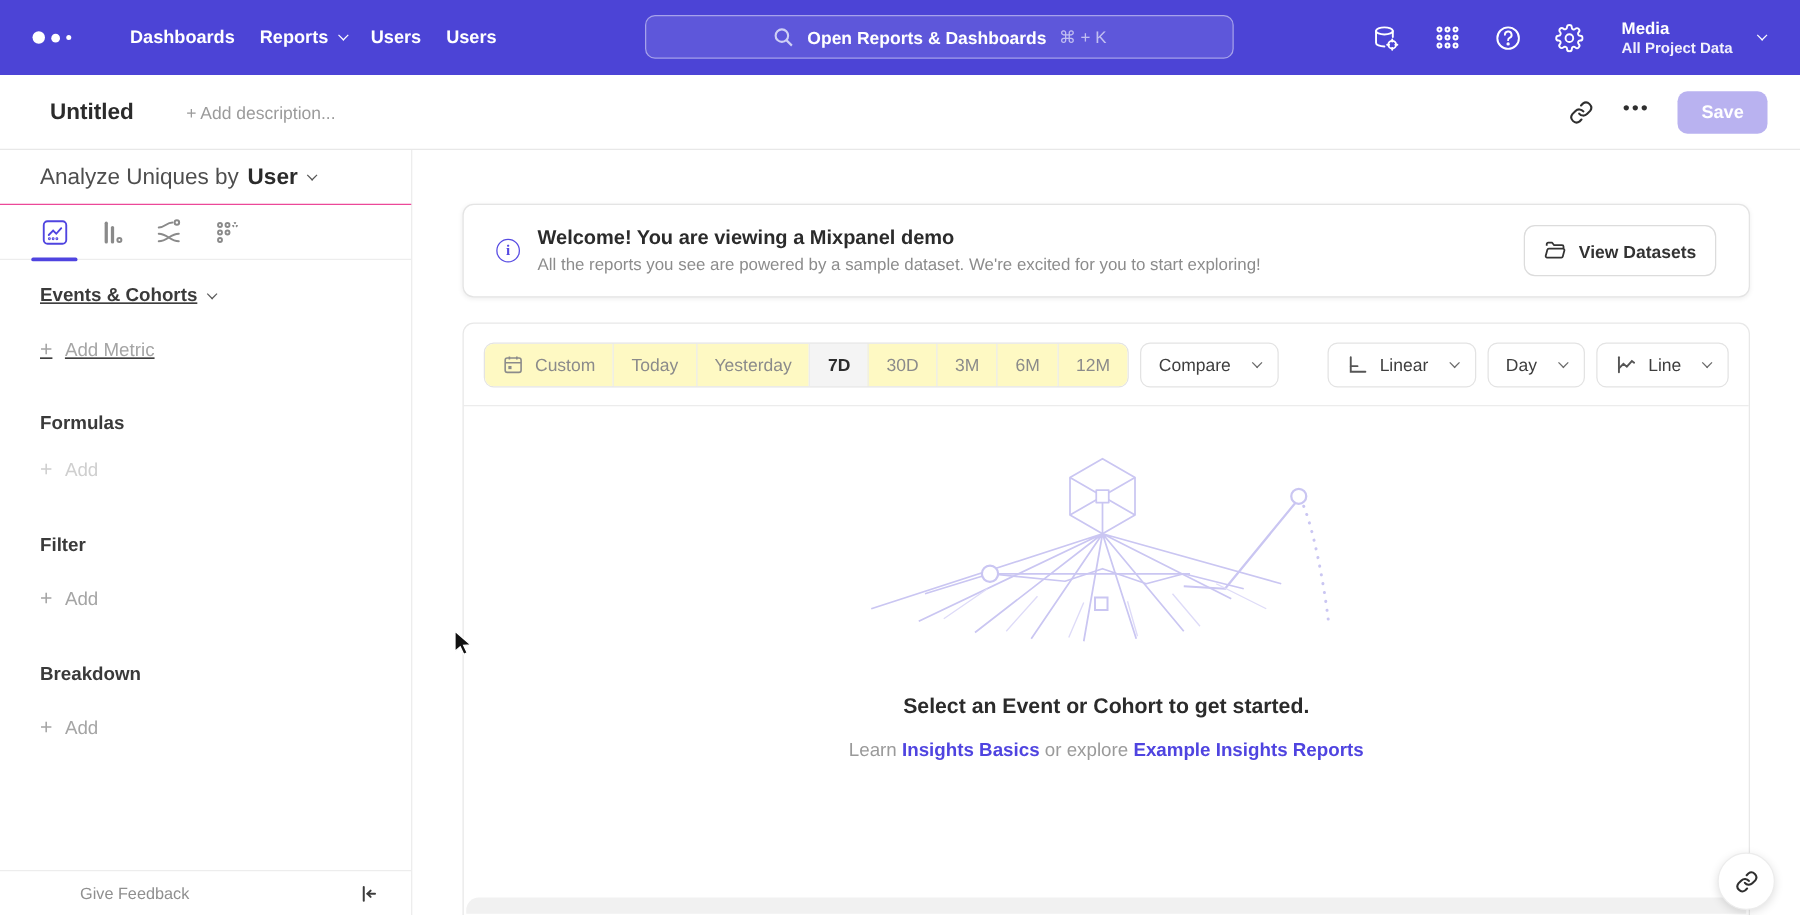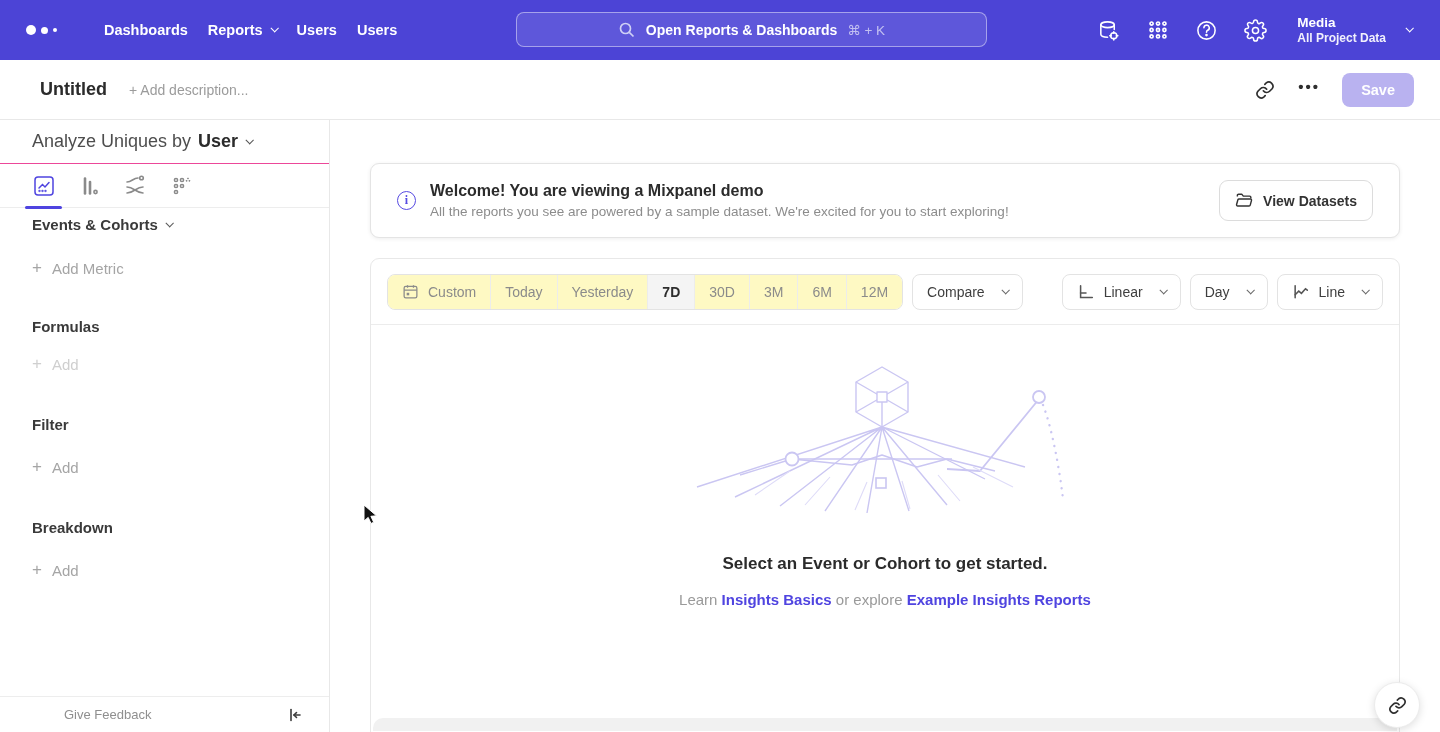--- a/index.html
+++ b/index.html
@@ -21,21 +21,21 @@
   .searchbar .kbd { font-size:13.5px; color:rgba(255,255,255,0.62); }
   .nav-right { position:absolute; right:0; top:0; height:60px; display:flex; align-items:center; gap:26px; padding-right:28px; }
   .nav-ic { width:23px; height:23px; display:flex; align-items:center; justify-content:center; cursor:pointer; }
   .nav-ic svg { display:block; }
   .project { display:flex; align-items:center; cursor:pointer; margin-left:4px; }
   .project .txt { text-align:left; margin-right:12px; }
   .project .name { font-size:13.5px; font-weight:700; line-height:16px; }
   .project .scope { font-size:12px; font-weight:600; line-height:15px; color:rgba(255,255,255,0.92); }
 
   
-  .rheader { position:absolute; top:60px; left:0; width:1440px; height:60px; background:#fff; border-bottom:1px solid #e8e8e8; display:flex; align-items:center; }
+  .rheader { position:absolute; top:60px; left:0; width:1440px; height:60px; background:#fff; border-bottom:1px solid #e8e8e8; display:flex; align-items:center;gap:20px; }
   .rtitle { margin-left:40px; font-size:18px; font-weight:700; color:#2b2b2b; cursor:text; }
   .rdesc { margin-left:22px; font-size:14px; color:#9b9b9b; cursor:text; }
   .rheader-right { margin-left:auto; display:flex; align-items:center; gap:22px; padding-right:26px; }
   .hicon { width:22px; height:22px; display:flex; align-items:center; justify-content:center; color:#2f2f2f; cursor:pointer; }
   .dots3 { font-size:15px; letter-spacing:2px; color:#2f2f2f; font-weight:700; cursor:pointer; margin-top:-6px; }
   .save-btn { background:#b9b2f0; color:#fff; font-size:14.5px; font-weight:600; border:none; border-radius:8px; padding:9px 19px; cursor:pointer; }
 
   
   .body { position:absolute; top:120px; left:0; width:1440px; height:612px; display:flex; }
   .sidebar { width:330px; height:612px; border-right:1px solid #e8e8e8; position:relative; background:#fff; }
@@ -220,21 +220,21 @@
               <circle cx="5" cy="5" r="1.6"></circle>
               <circle cx="11" cy="5" r="1.6"></circle>
               <circle cx="17" cy="5" r="1.6" stroke-dasharray="1.5 1.5"></circle>
               <circle cx="5" cy="11" r="1.6"></circle>
               <circle cx="11" cy="11" r="1.6"></circle>
               <circle cx="5" cy="17" r="1.6"></circle>
             </svg>
         </span>
       </div>
 
-      <div class="sb-section" style="margin-top:8px;">
+      <div class="sb-section" style="margin-top:20px;text-decoration:underline;">
         <div class="sb-h">
             <span>Events &amp; Cohorts</span>
             <span class="chev"></span>
           </div>
         <div class="sb-add" style="margin-top:25px;">
             <span class="plus">+</span>
             <span>Add Metric</span>
           </div>
       </div>
       <div class="sb-section" style="margin-top:40px;">

